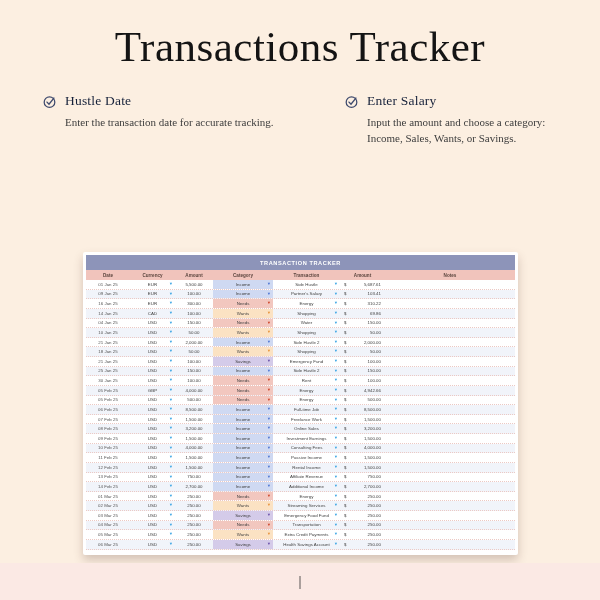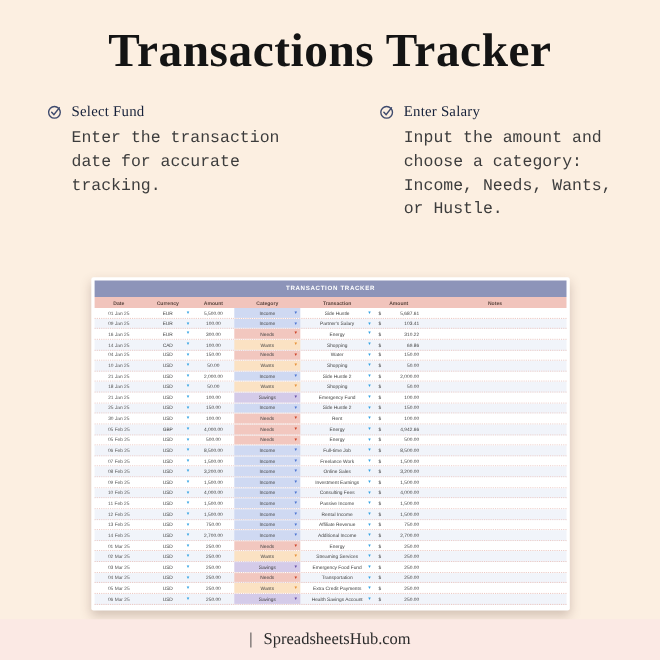--- a/index.html
+++ b/index.html
@@ -4,34 +4,34 @@
 <style>
   * { margin:0; padding:0; box-sizing:border-box; }
   html,body { width:600px; height:600px; }
   .page {
     position:relative; width:600px; height:600px;
     background:#fcefe1; overflow:hidden;
     font-family:"Liberation Serif", serif; color:#1c1c1c;
   }
   .main-title {
     position:absolute; top:22px; left:0; width:600px;
-    text-align:center; font-size:43px; font-weight:700;
+    text-align:center; font-size:43px; font-weight:400;
     color:#141414; letter-spacing:.5px;
   }
   .features {
     position:absolute; top:93px; left:42px; width:520px;
     display:grid; grid-template-columns:302px 1fr; row-gap:36px;
   }
   .feature { min-height:50px; }
   .feature-head { display:flex; align-items:center; gap:8px; }
   .feature-icon { width:15px; height:15px; flex:0 0 15px; }
   .feature-title { font-size:13.5px; color:#16213a; letter-spacing:.2px; }
   .feature-desc {
-    margin:6px 0 0 23px; font-size:15px; line-height:1.45;
-    color:#3d3d3d; max-width:220px;font-family:Liberation Mono, monospace;
+    margin:6px 0 0 23px; font-size:11px; line-height:1.45;
+    color:#3d3d3d; max-width:220px;
   }
   
   .sheet-card {
     position:absolute; left:83px; top:252px; width:435px;
     background:#ffffff; padding:3px 3px 5px 3px; border-radius:2px;
     box-shadow:0 5px 10px rgba(90,60,50,.25);
     font-family:"Liberation Sans", sans-serif;
   }
   .sheet-titlebar {
     height:15px; background:#8d94b9; color:#ffffff;
@@ -73,33 +73,33 @@
 
   <h1 class="main-title">Transactions Tracker</h1>
 
   <div class="features">
     <div class="feature">
       <div class="feature-head">
         <svg class="feature-icon" viewBox="0 0 24 24">
             <circle cx="12" cy="13" r="8.5" fill="none" stroke="#3e4a6d" stroke-width="2"></circle>
             <path d="M8 13 l3.2 3.4 L19 6.5" fill="none" stroke="#3e4a6d" stroke-width="2.2" stroke-linecap="round"></path>
           </svg>
-        <span class="feature-title">Select Fund</span>
+        <span class="feature-title">Hustle Date</span>
       </div>
       <p class="feature-desc">Enter the transaction date for accurate tracking.</p>
     </div>
     <div class="feature">
       <div class="feature-head">
         <svg class="feature-icon" viewBox="0 0 24 24">
             <circle cx="12" cy="13" r="8.5" fill="none" stroke="#3e4a6d" stroke-width="2"></circle>
             <path d="M8 13 l3.2 3.4 L19 6.5" fill="none" stroke="#3e4a6d" stroke-width="2.2" stroke-linecap="round"></path>
           </svg>
         <span class="feature-title">Enter Salary</span>
       </div>
-      <p class="feature-desc">Input the amount and choose a category: Income, Needs, Wants, or Hustle.</p>
+      <p class="feature-desc">Input the amount and choose a category: Income, Sales, Wants, or Savings.</p>
     </div>
   </div>
 
   <div class="sheet-card">
     <div class="sheet-titlebar">TRANSACTION TRACKER</div>
     <div class="sheet-header">
       <div class="cell">Date</div>
       <div class="cell">Currency</div>
       <div class="cell">Amount</div>
       <div class="cell">Category</div>
@@ -694,16 +694,15 @@
             <span>$</span>
             <span>250.00</span>
           </div>
           <div class="cell cell-notes"></div>
         </div>
       </div>
   </div>
 
   <div class="footer-bar">
     <span>|</span>
-    <span>SpreadsheetsHub.com</span>
   </div>
 
 </div>
 
 </body></html>

